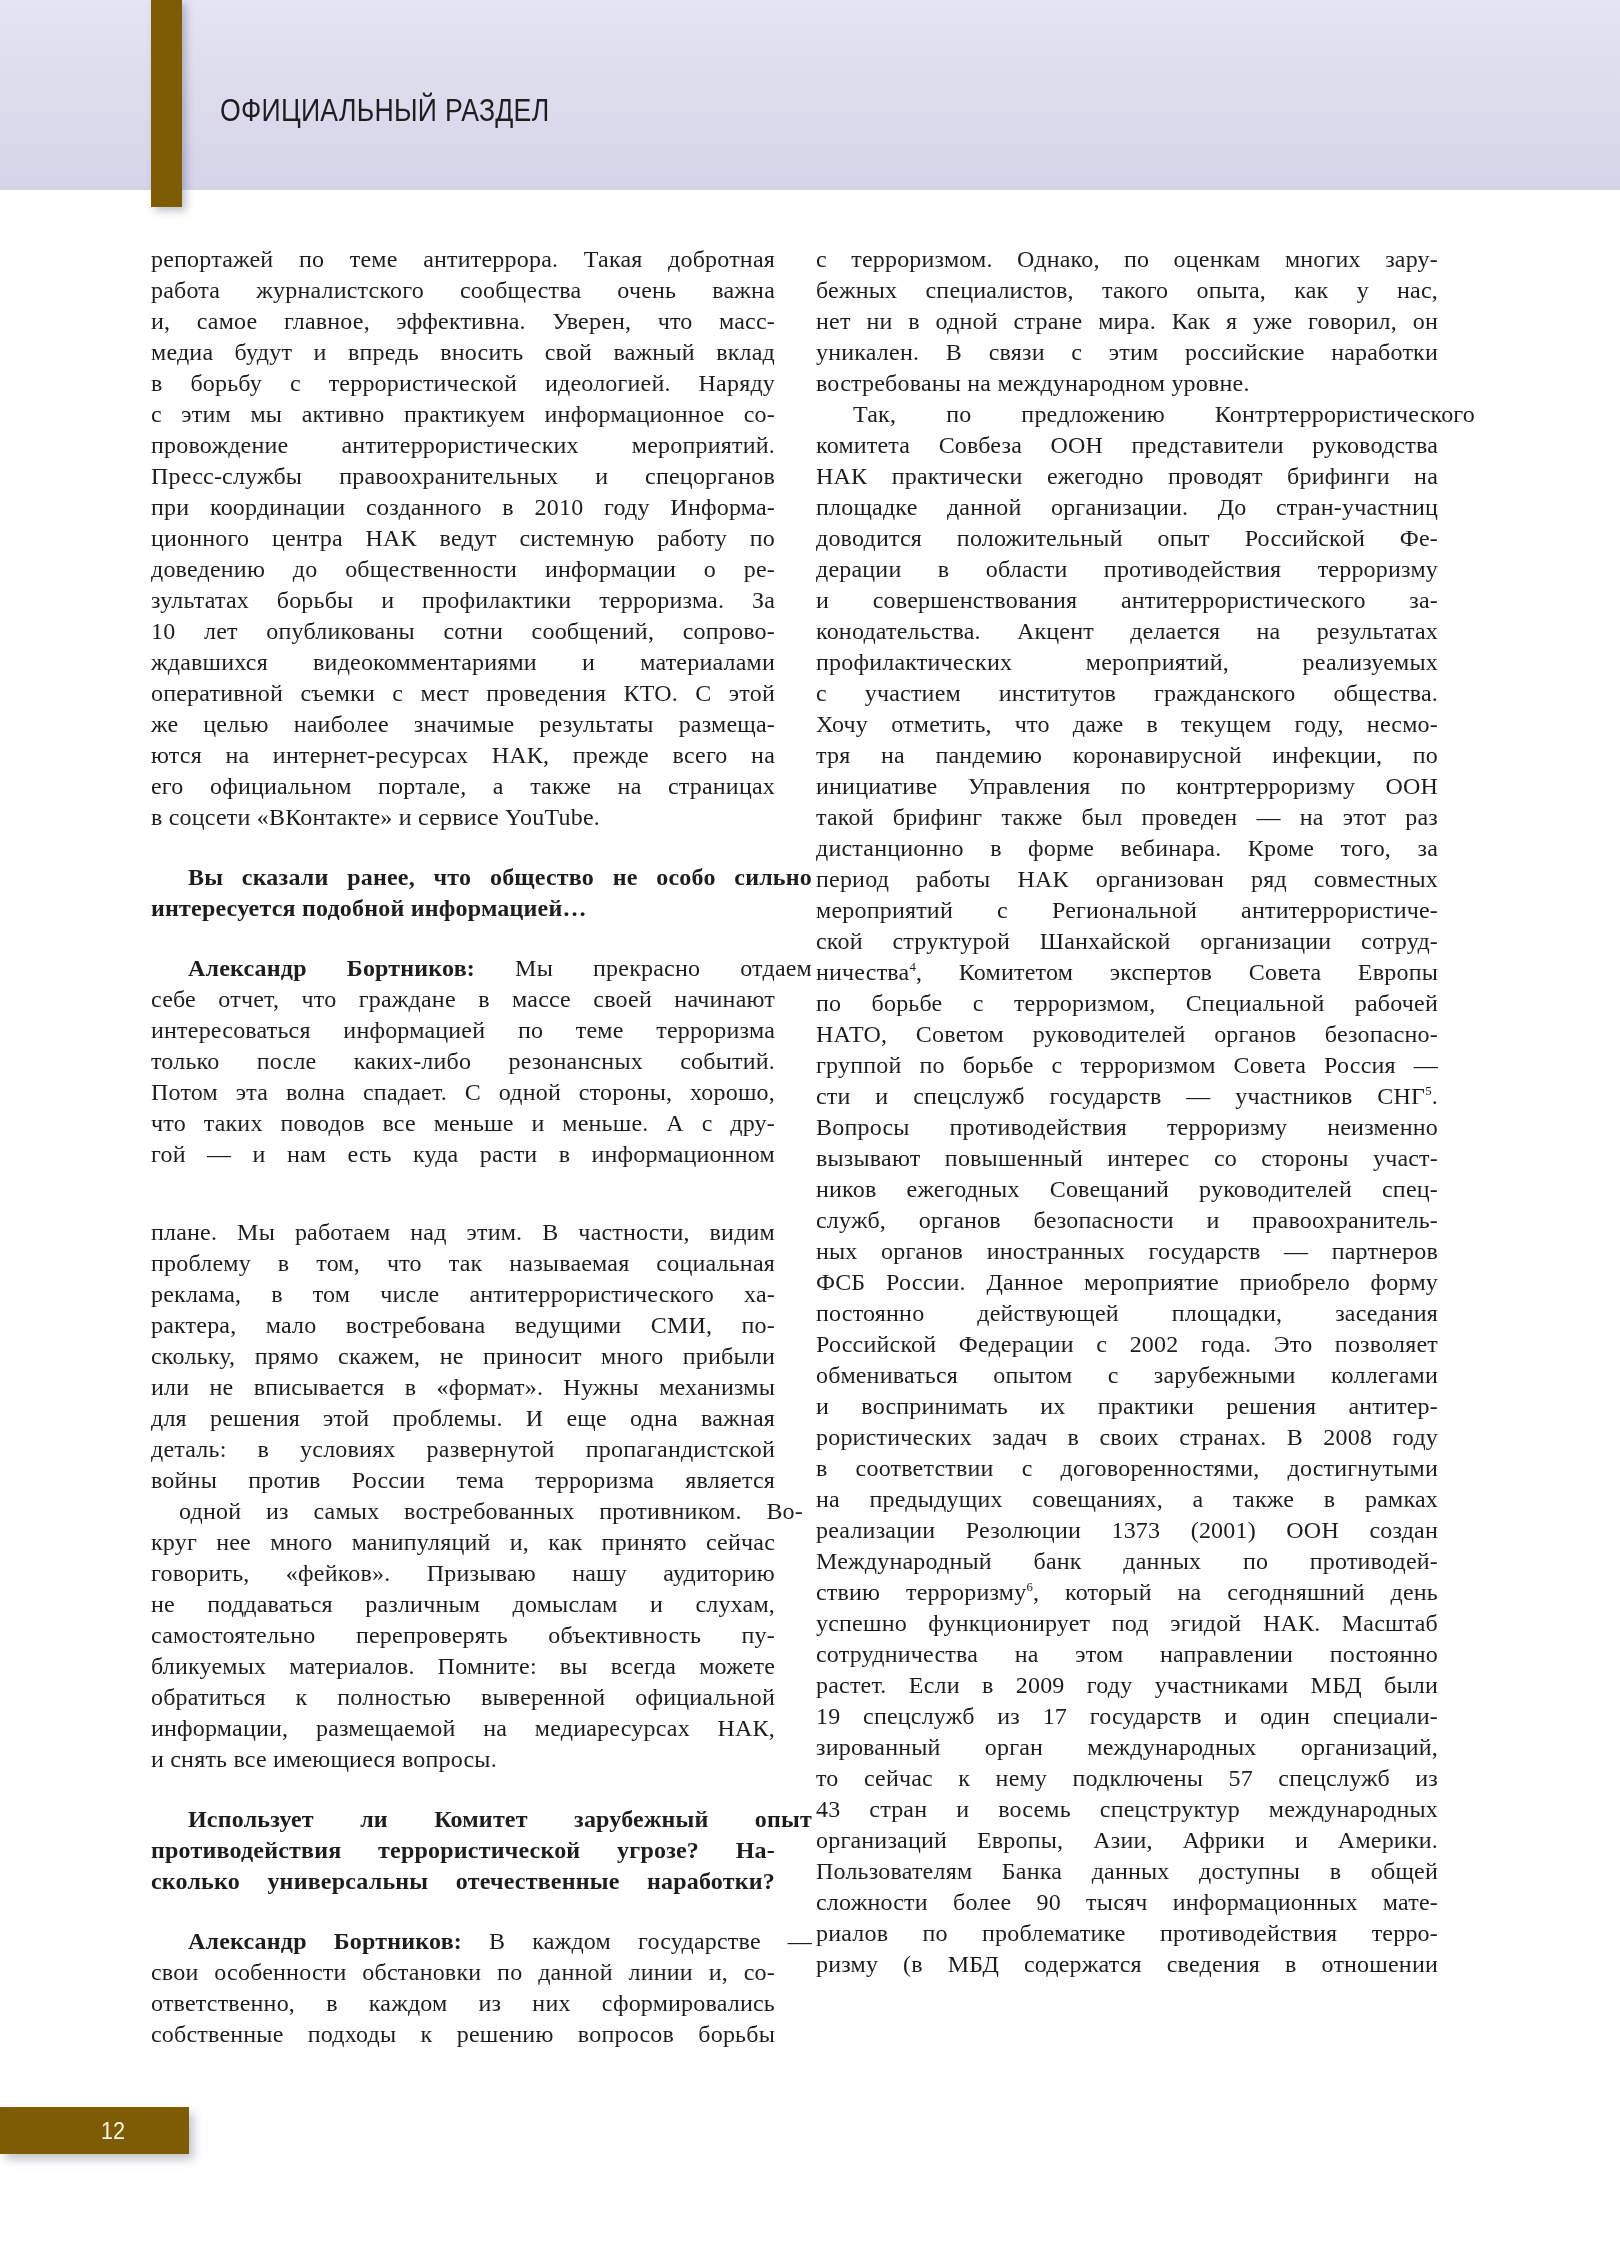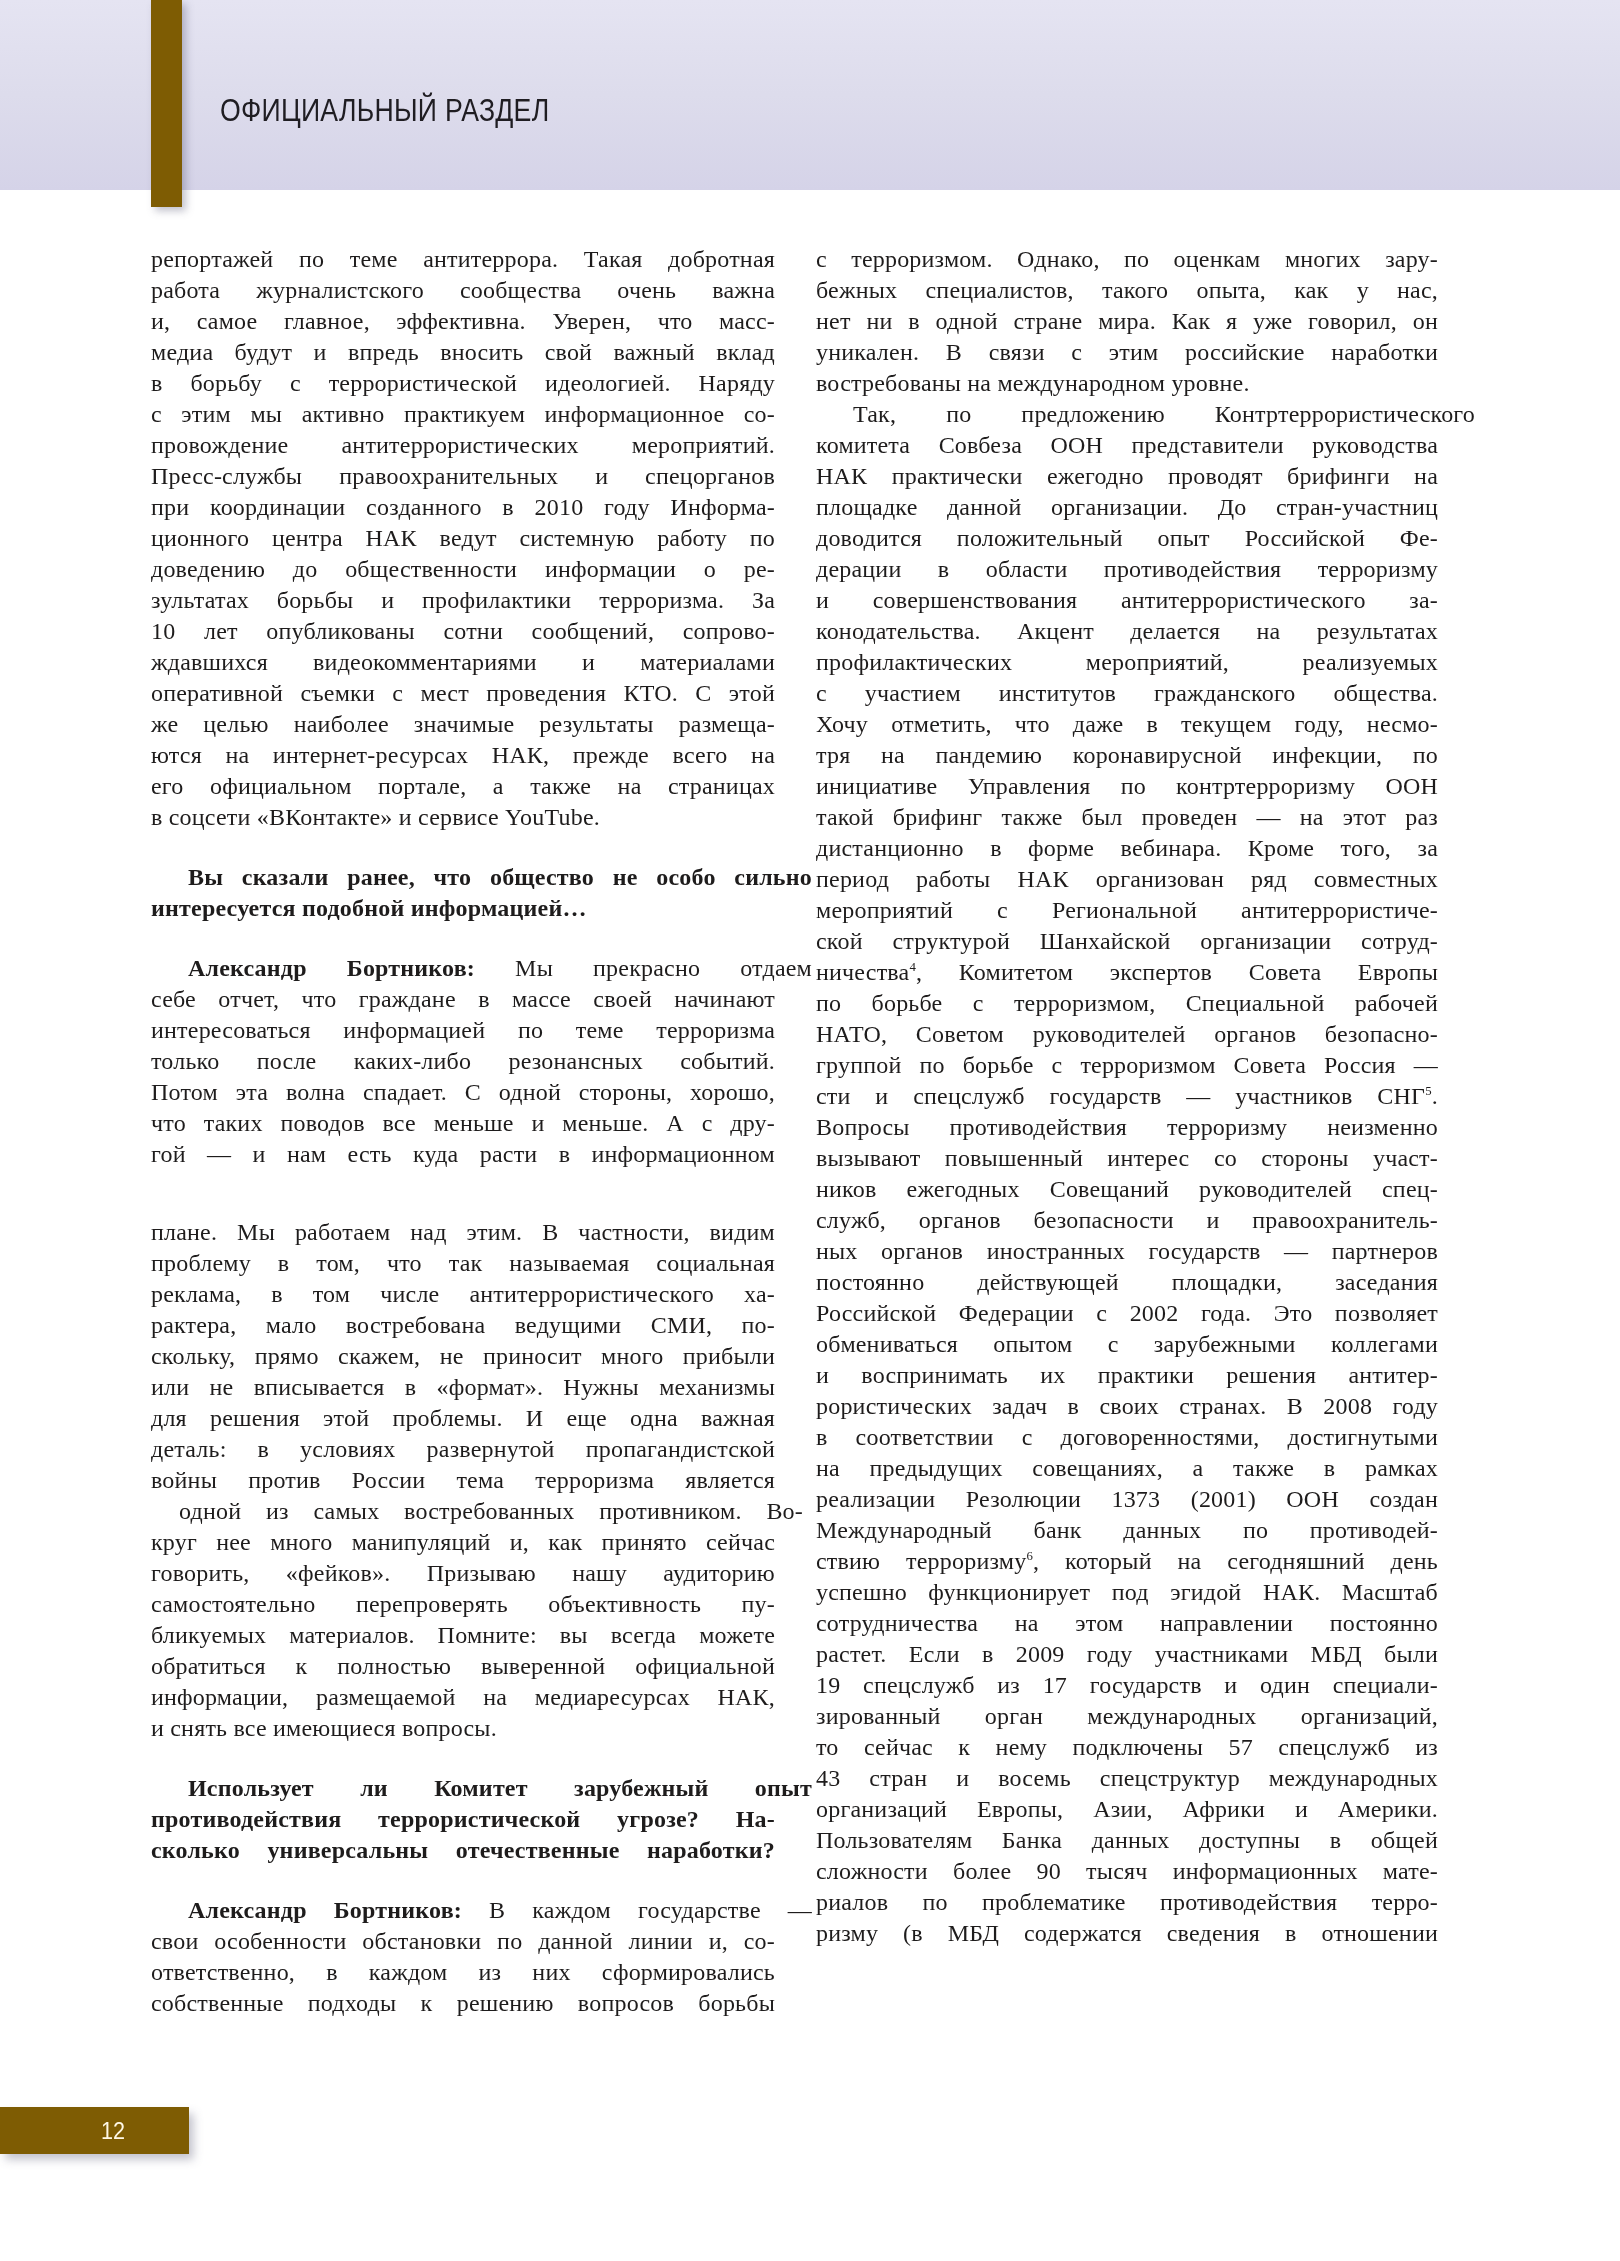--- a/index.html
+++ b/index.html
@@ -105,20 +105,21 @@
         <span class="line" style="display: block; width: 624px;">реклама, в том числе антитеррористического ха-</span>
         <span class="line" style="display: block; width: 624px;">рактера, мало востребована ведущими СМИ, по-</span>
         <span class="line" style="display: block; width: 624px;">скольку, прямо скажем, не приносит много прибыли</span>
         <span class="line" style="display: block; width: 624px;">или не вписывается в «формат». Нужны механизмы</span>
         <span class="line" style="display: block; width: 624px;">для решения этой проблемы. И еще одна важная</span>
         <span class="line" style="display: block; width: 624px;">деталь: в условиях развернутой пропагандистской</span>
         <span class="line" style="display: block; width: 624px;">войны против России тема терроризма является</span>
         <span class="line" style="display: block; width: 624px; margin-left: 28px;">одной из самых востребованных противником. Во-</span>
         <span class="line" style="display: block; width: 624px;">круг нее много манипуляций и, как принято сейчас</span>
         <span class="line" style="display: block; width: 624px;">говорить, «фейков». Призываю нашу аудиторию</span>
+        <span class="line" style="display: block; width: 624px;">не поддаваться различным домыслам и слухам,</span>
         <span class="line" style="display: block; width: 624px;">самостоятельно перепроверять объективность пу-</span>
         <span class="line" style="display: block; width: 624px;">бликуемых материалов. Помните: вы всегда можете</span>
         <span class="line" style="display: block; width: 624px;">обратиться к полностью выверенной официальной</span>
         <span class="line" style="display: block; width: 624px;">информации, размещаемой на медиаресурсах НАК,</span>
         <span class="line last" style="display: block; width: auto;">и снять все имеющиеся вопросы.</span>
       </div>
   </div>
   <span class="gap"></span>
   <div id="l-q2">
       <span class="line q indent" style="display: block; width: 624px;">Использует ли Комитет зарубежный опыт</span>
@@ -171,20 +172,21 @@
         <span class="line" style="display: block; width: 622px;">НАТО, Советом руководителей органов безопасно-</span>
         <span class="line" style="display: block; width: 622px;">группой по борьбе с терроризмом Совета Россия —</span>
       </div>
     <span class="line" style="display: block; width: 622px;"><span>сти и спецслужб государств — участников СНГ</span><sup>5</sup><span>.</span></span>
     <div id="r-p2c">
         <span class="line" style="display: block; width: 622px;">Вопросы противодействия терроризму неизменно</span>
         <span class="line" style="display: block; width: 622px;">вызывают повышенный интерес со стороны участ-</span>
         <span class="line" style="display: block; width: 622px;">ников ежегодных Совещаний руководителей спец-</span>
         <span class="line" style="display: block; width: 622px;">служб, органов безопасности и правоохранитель-</span>
         <span class="line" style="display: block; width: 622px;">ных органов иностранных государств — партнеров</span>
+        <span class="line" style="display: block; width: 622px;">ФСБ России. Данное мероприятие приобрело форму</span>
         <span class="line" style="display: block; width: 622px;">постоянно действующей площадки, заседания</span>
         <span class="line" style="display: block; width: 622px;">Российской Федерации с 2002 года. Это позволяет</span>
         <span class="line" style="display: block; width: 622px;">обмениваться опытом с зарубежными коллегами</span>
         <span class="line" style="display: block; width: 622px;">и воспринимать их практики решения антитер-</span>
         <span class="line" style="display: block; width: 622px;">рористических задач в своих странах. В 2008 году</span>
         <span class="line" style="display: block; width: 622px;">в соответствии с договоренностями, достигнутыми</span>
         <span class="line" style="display: block; width: 622px;">на предыдущих совещаниях, а также в рамках</span>
         <span class="line" style="display: block; width: 622px;">реализации Резолюции 1373 (2001) ООН создан</span>
         <span class="line" style="display: block; width: 622px;">Международный банк данных по противодей-</span>
       </div>

